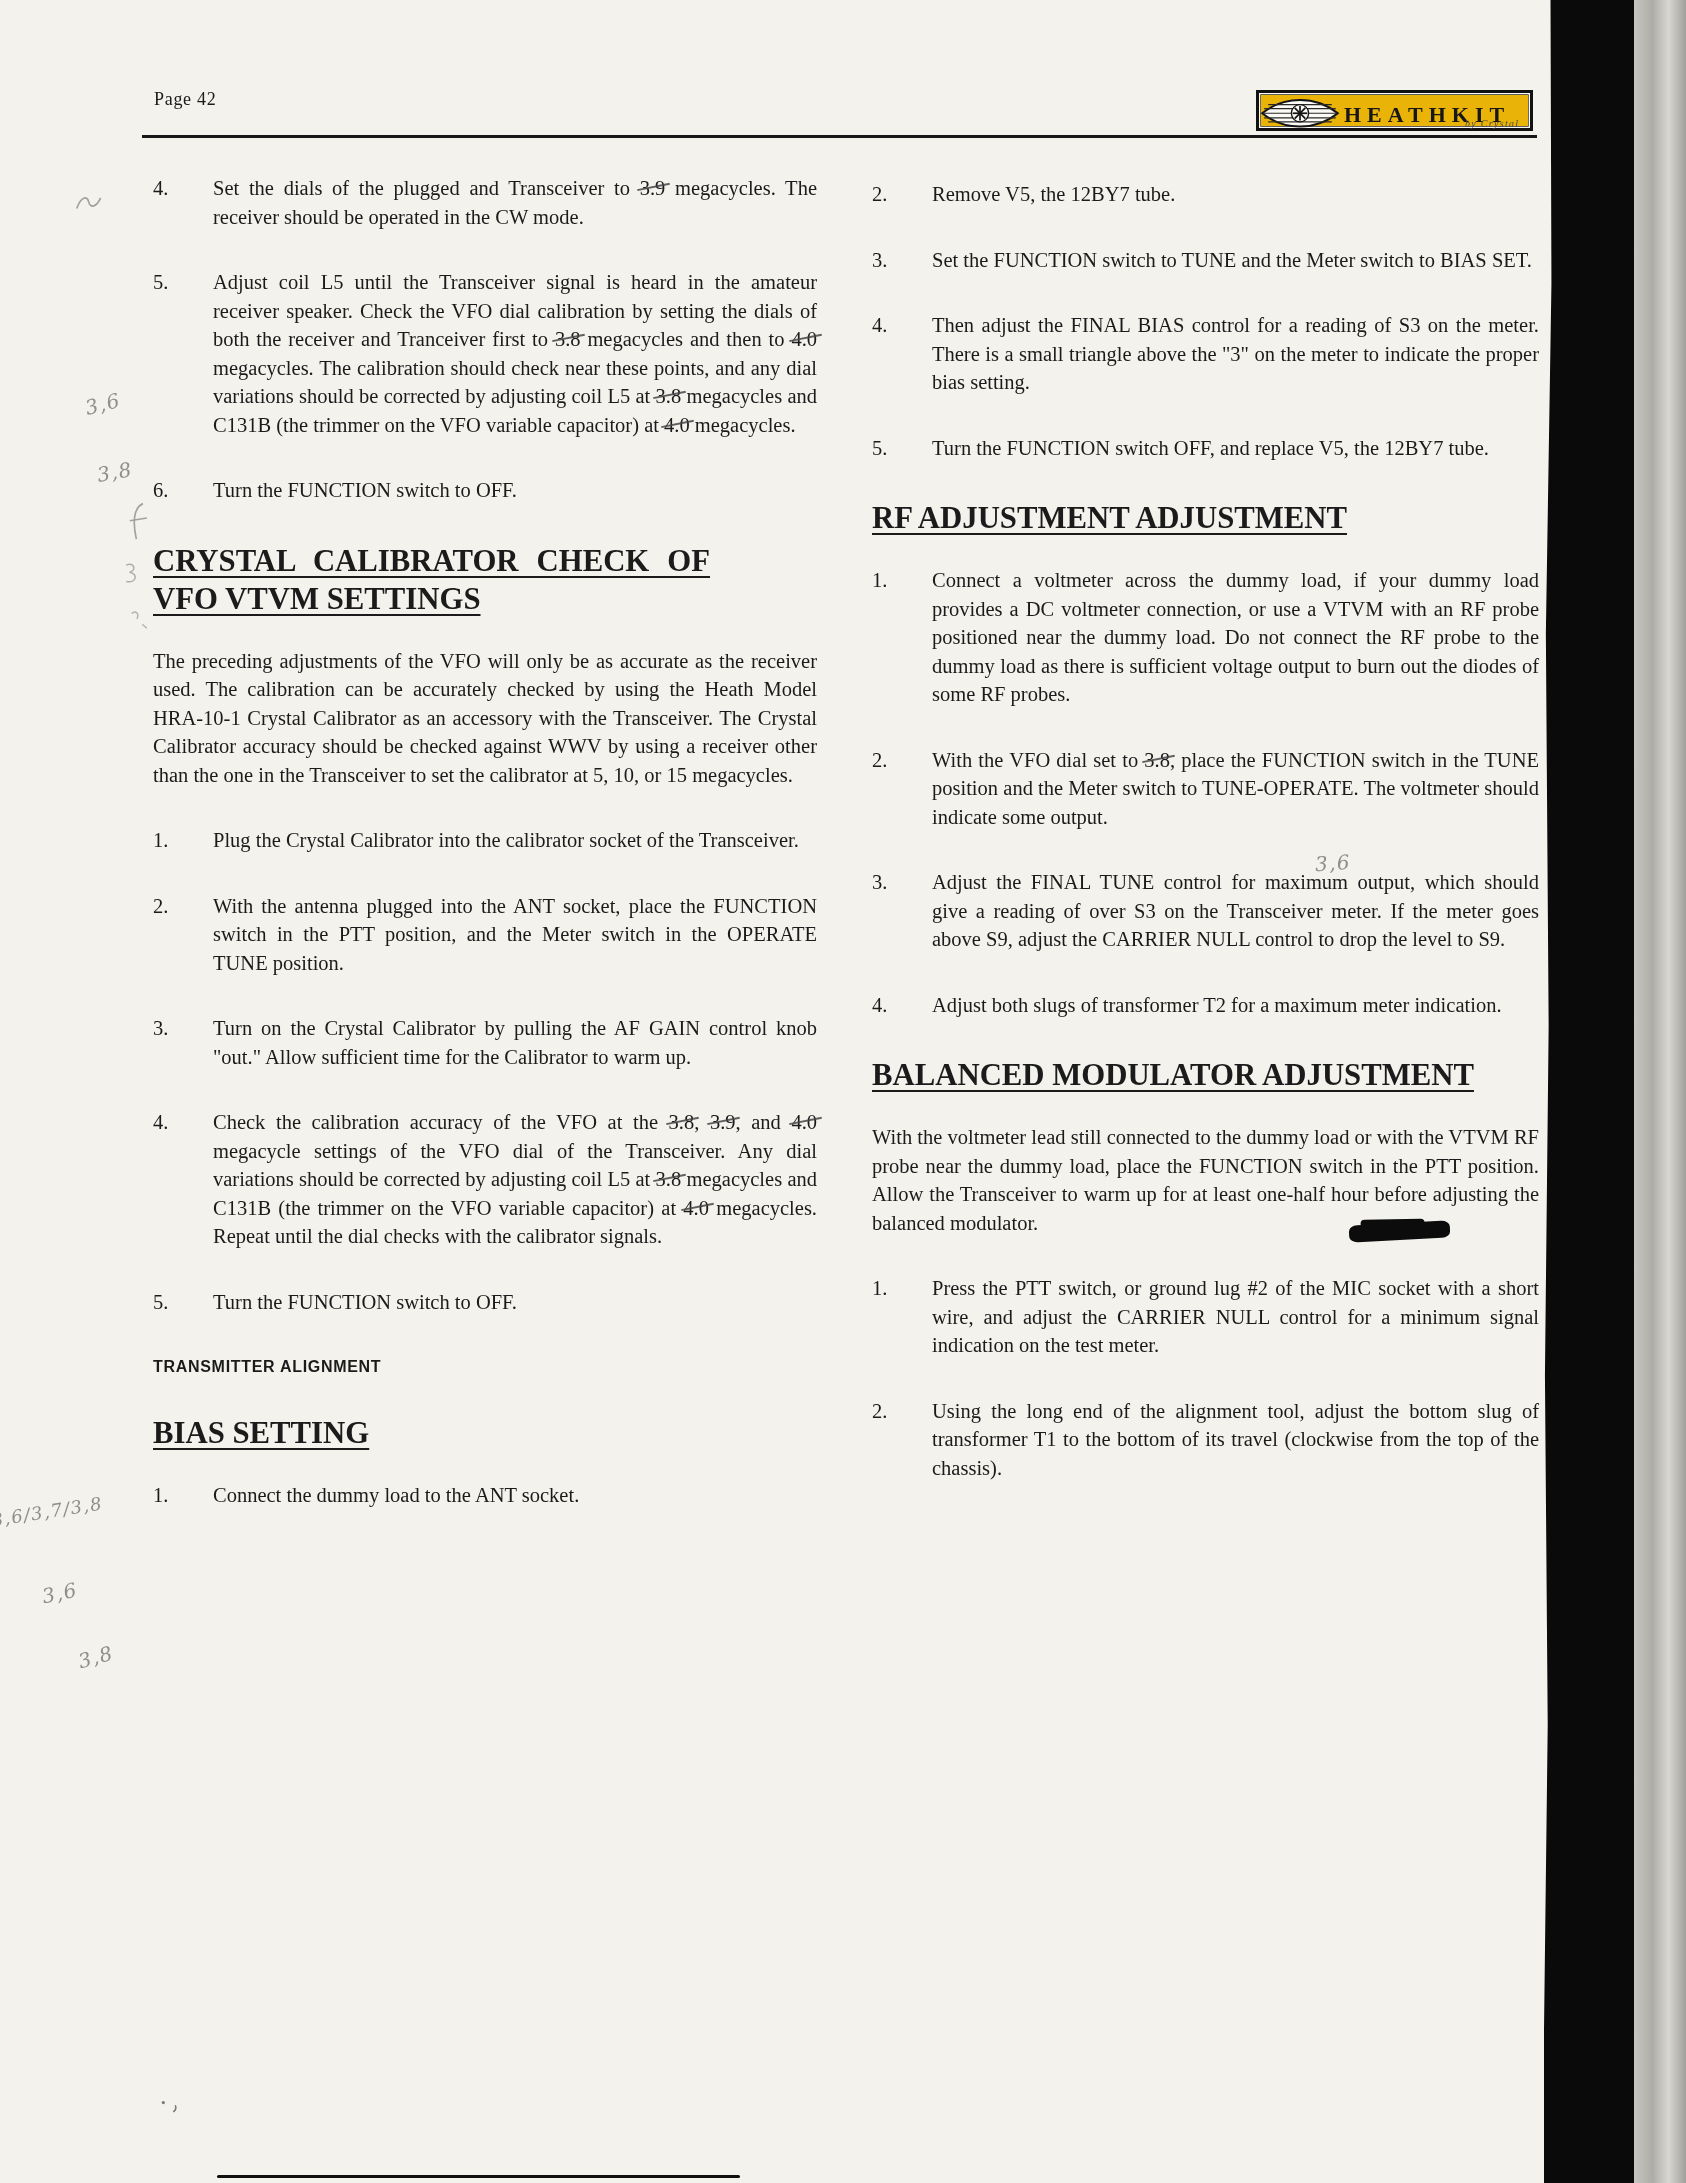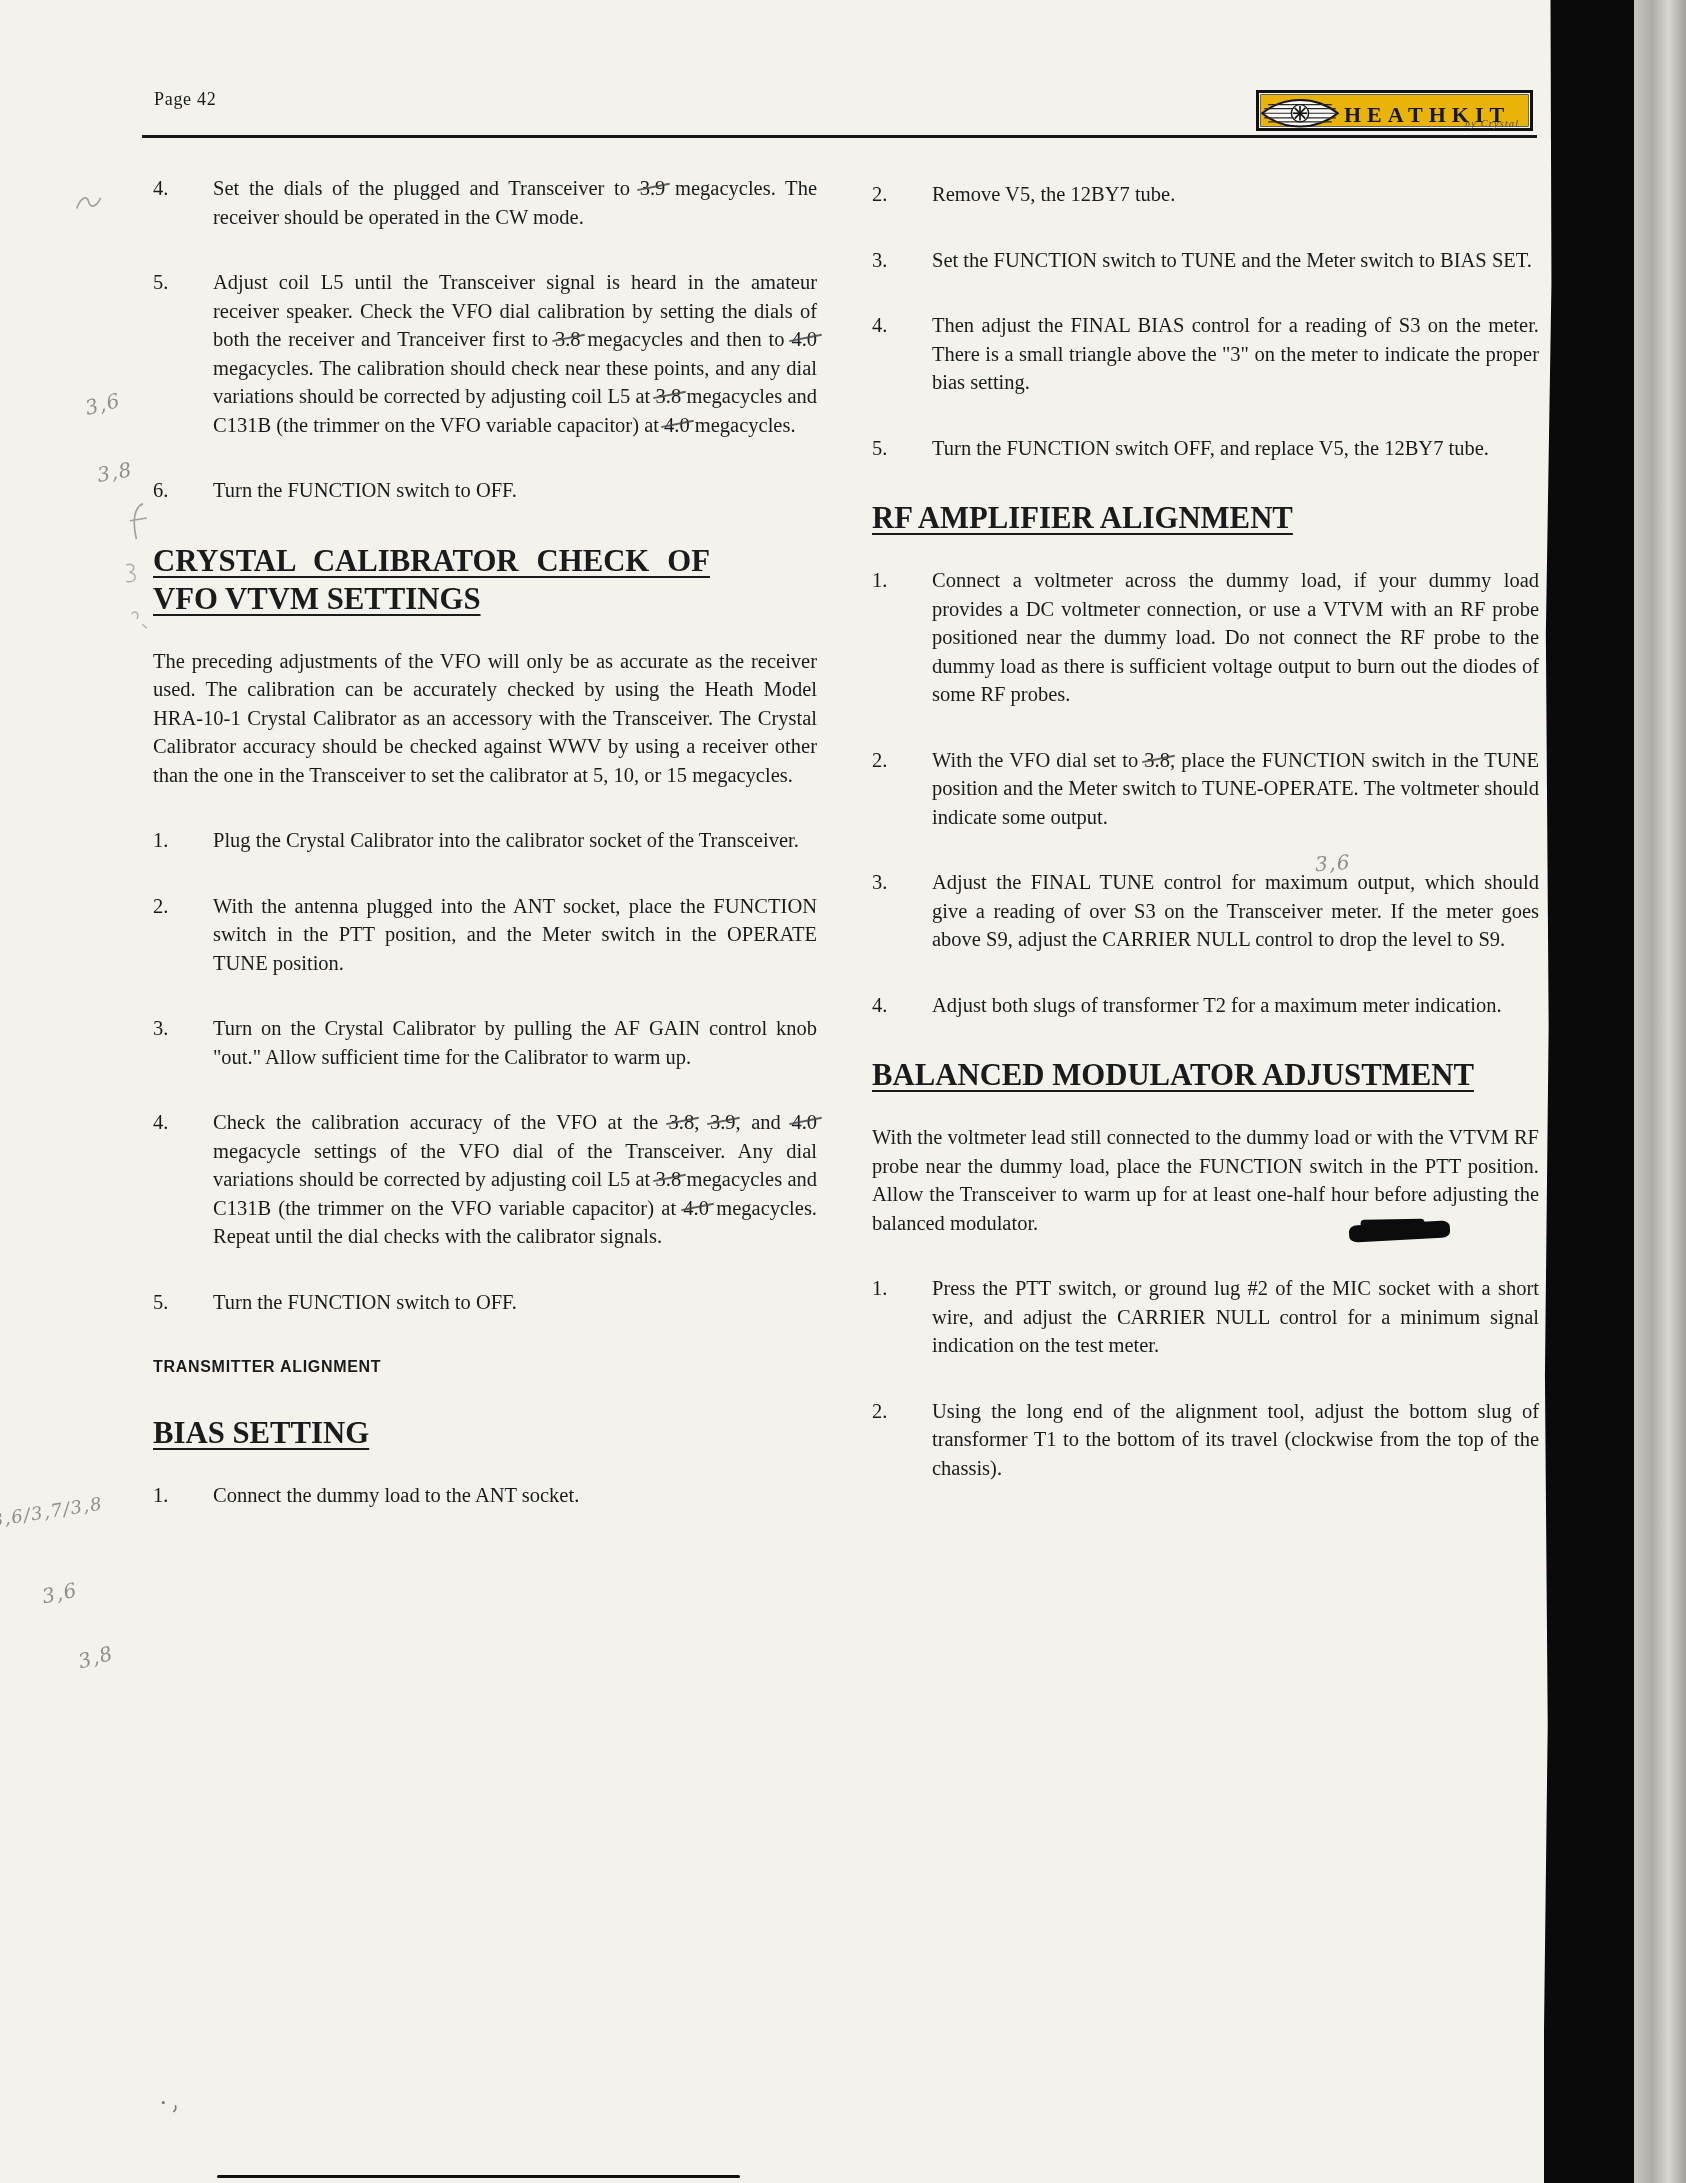--- a/index.html
+++ b/index.html
@@ -208,21 +208,21 @@
   <div class="item">
     <div class="num">4.</div>
     <div class="txt">Then adjust the FINAL BIAS control for a reading of S3 on the meter. There is a small triangle above the "3" on the meter to indicate the proper bias setting.</div>
   </div>
 
   <div class="item">
     <div class="num">5.</div>
     <div class="txt">Turn the FUNCTION switch OFF, and replace V5, the 12BY7 tube.</div>
   </div>
 
-  <h2 class="heading">RF AMPLIFIER ALIGNMENT</h2>
+  <h2 class="heading">RF ADJUSTMENT ADJUSTMENT</h2>
 
   <div class="item">
     <div class="num">1.</div>
     <div class="txt">Connect a voltmeter across the dummy load, if your dummy load provides a DC voltmeter connection, or use a VTVM with an RF probe positioned near the dummy load. Do not connect the RF probe to the dummy load as there is sufficient voltage output to burn out the diodes of some RF probes.</div>
   </div>
 
   <div class="item">
     <div class="num">2.</div>
     <div class="txt"><span>With the VFO dial set to </span><span class="strike">3.8</span><span>, place the FUNCTION switch in the TUNE position and the Meter switch to TUNE-OPERATE. The voltmeter should indicate some output.</span></div>
   </div>

